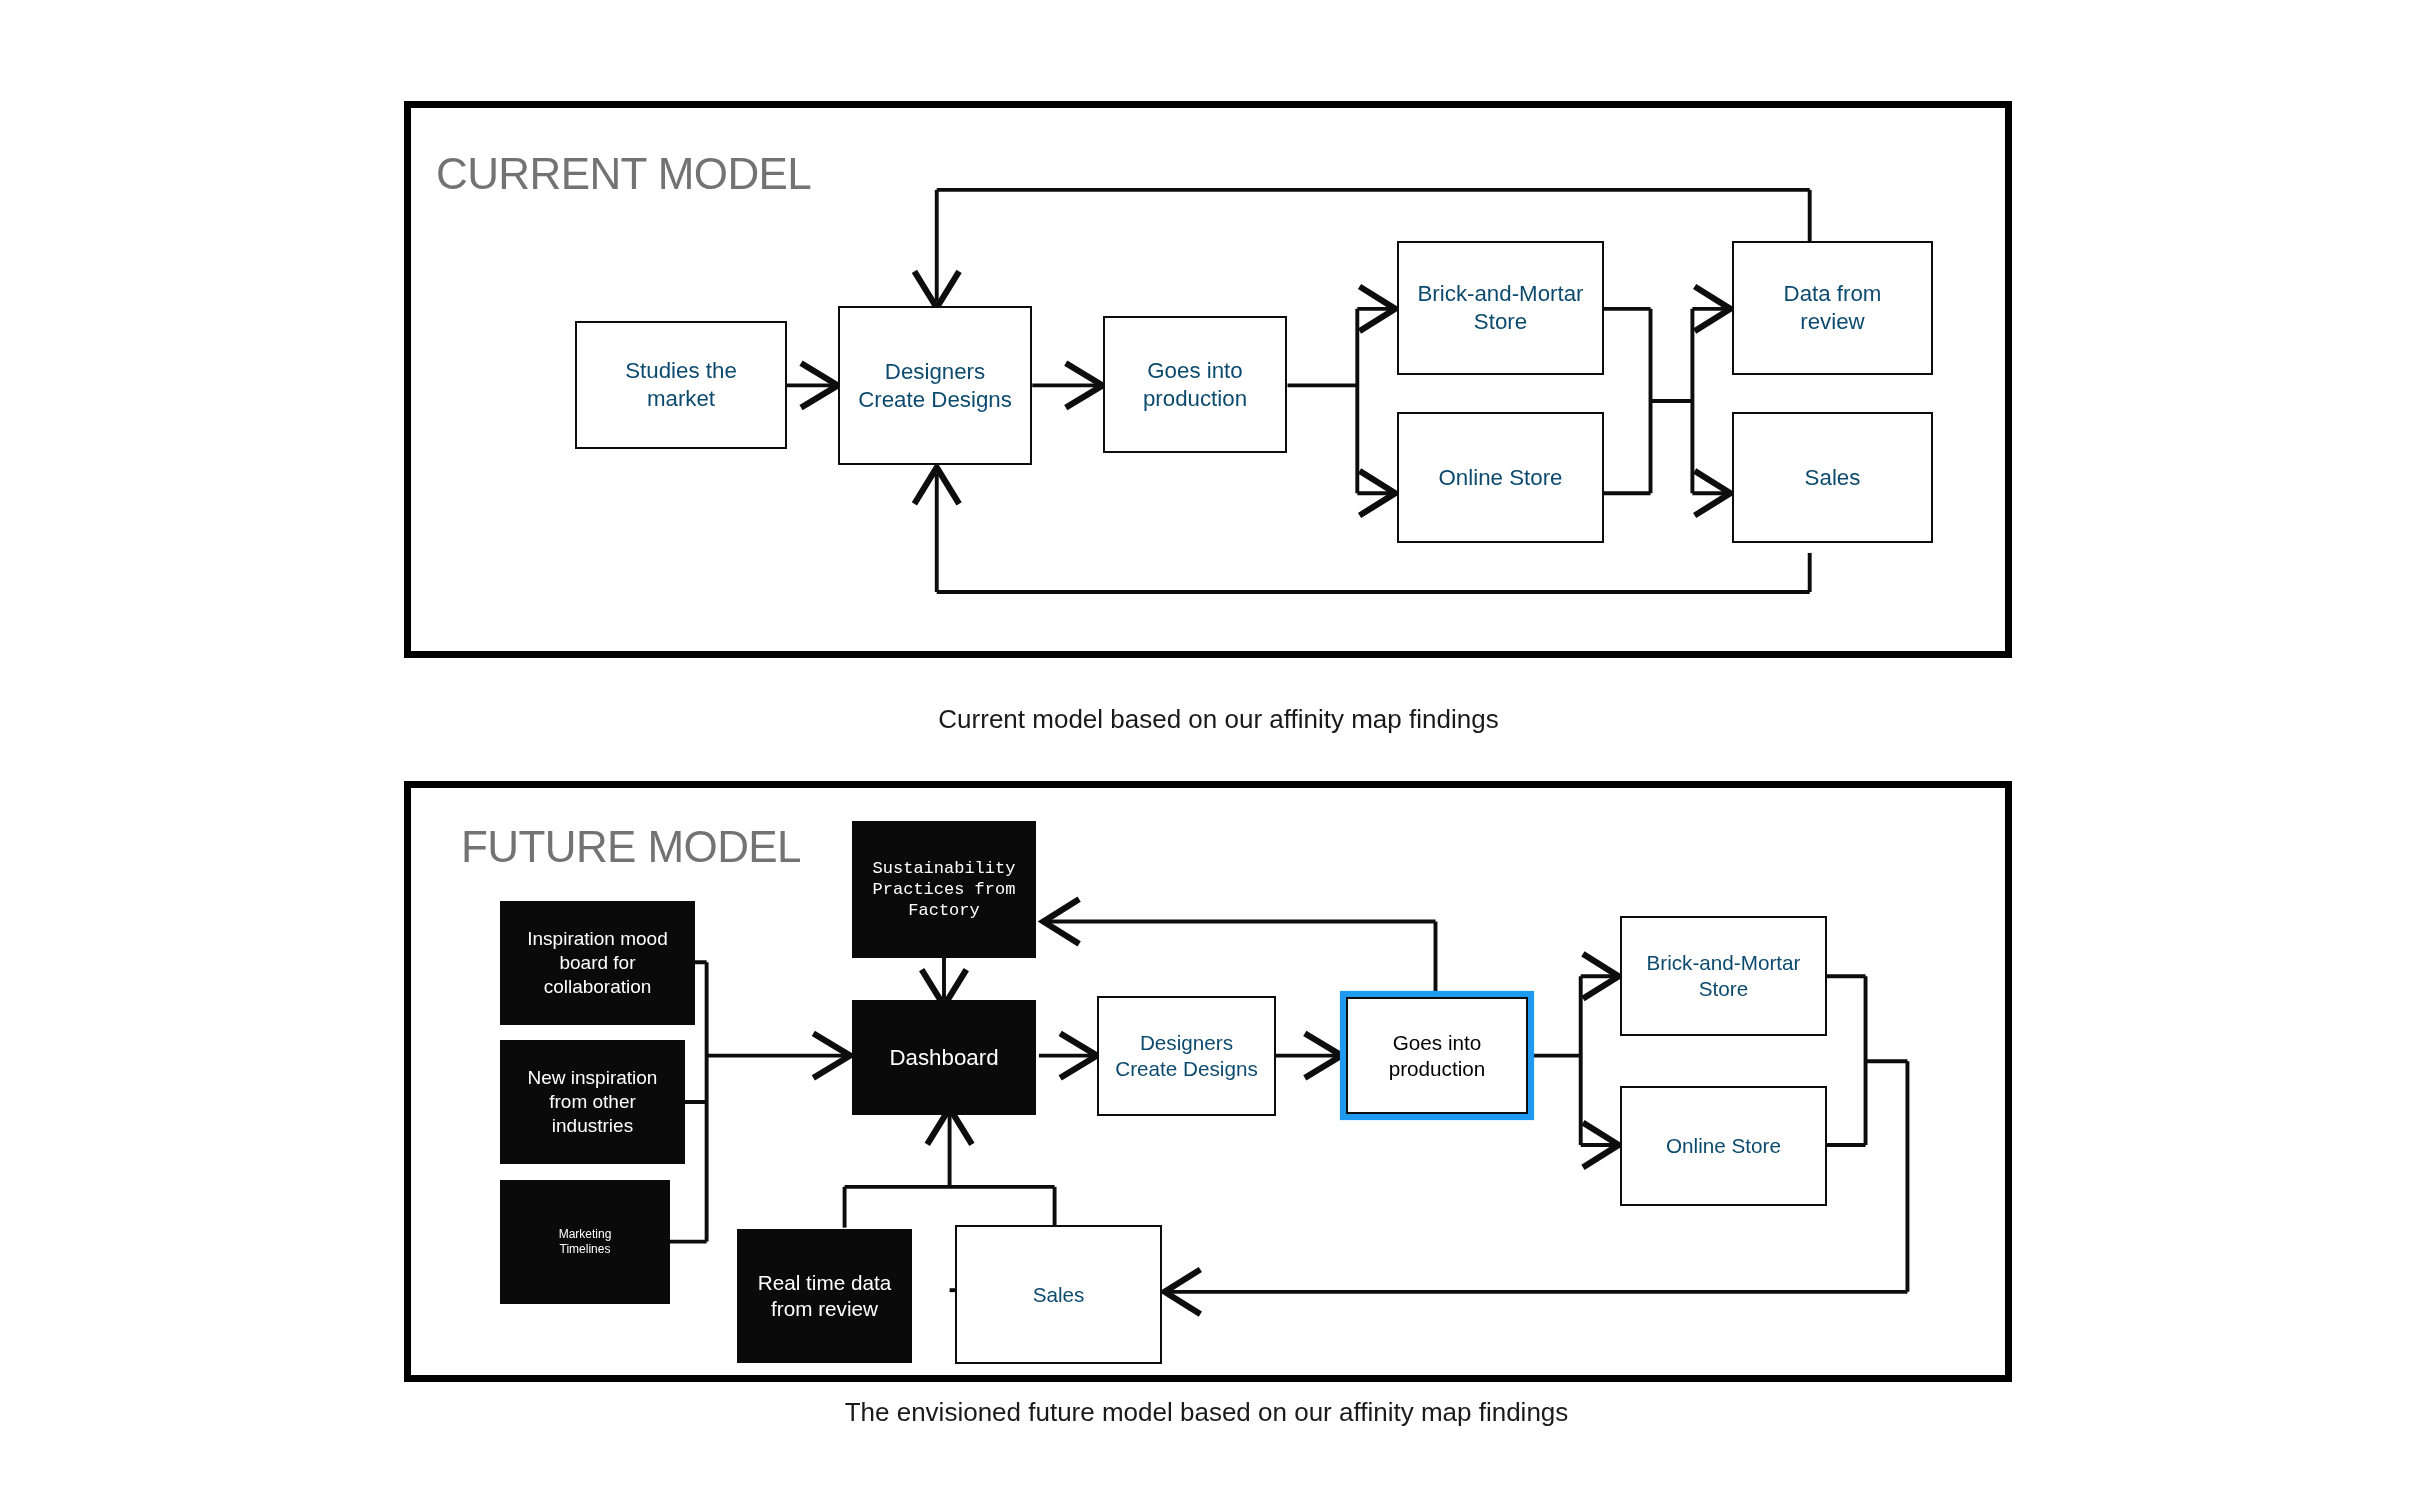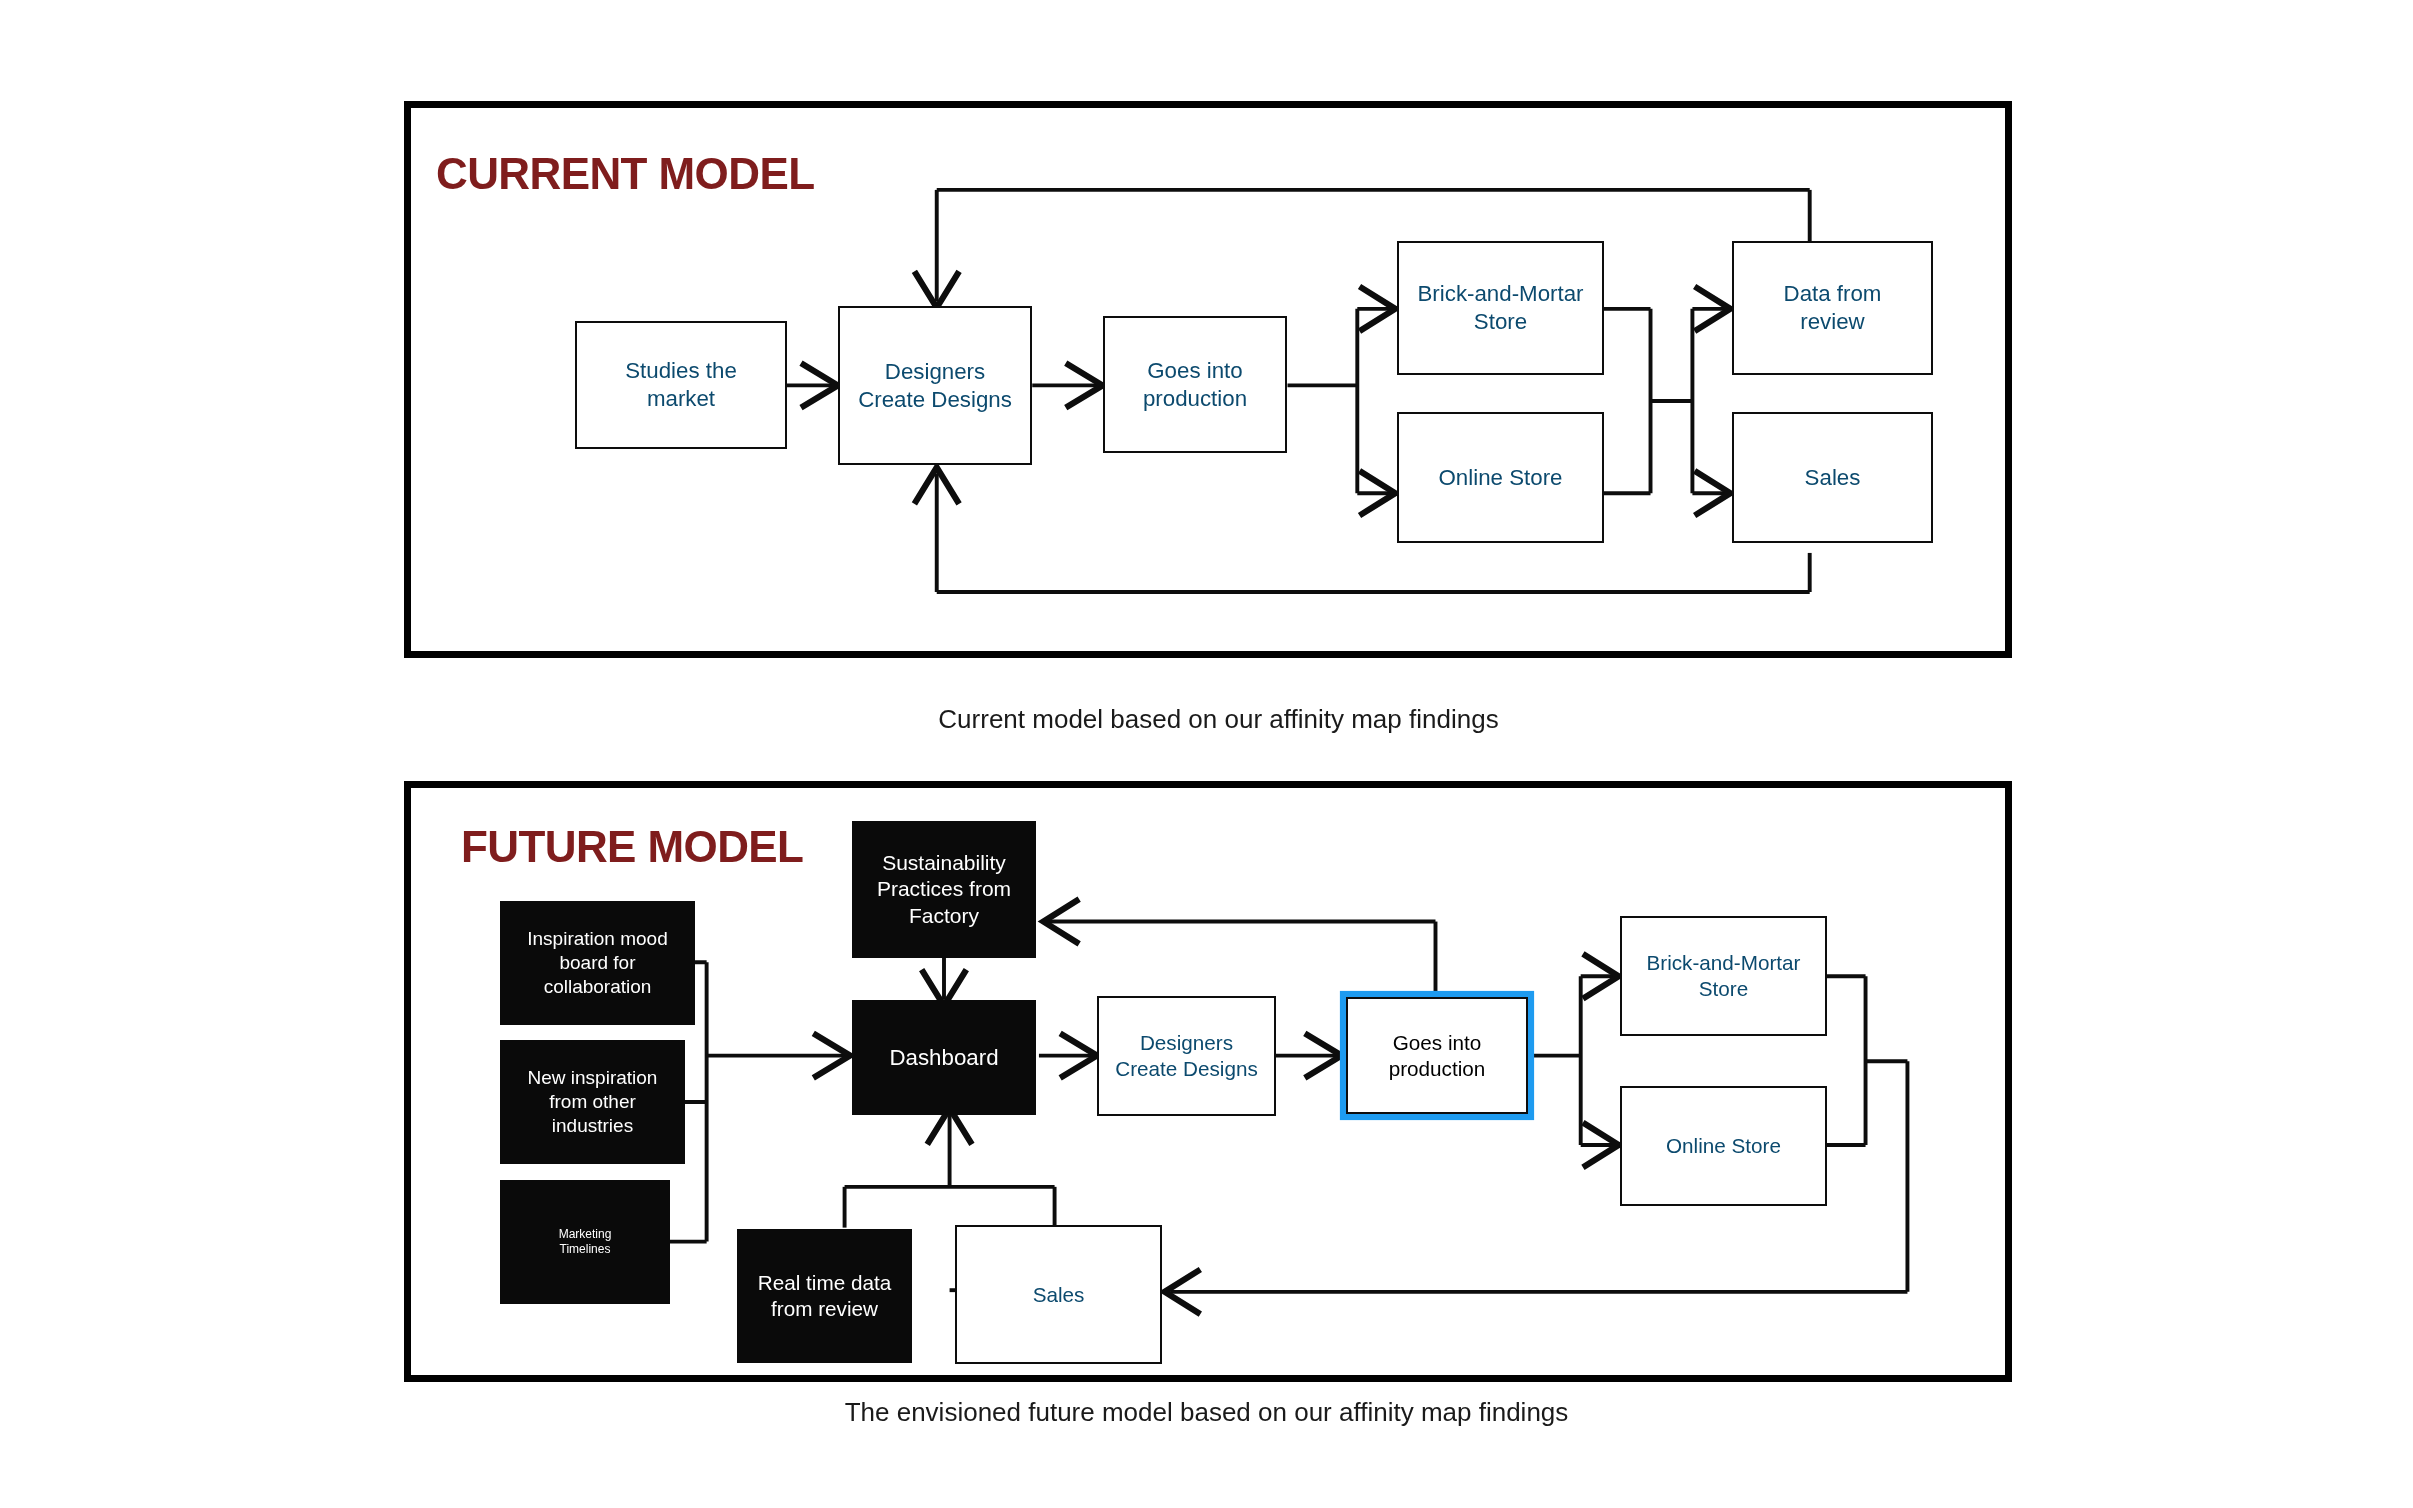--- a/index.html
+++ b/index.html
@@ -2,21 +2,21 @@
 <html style="font-size:9px"><head>
 <meta charset="utf-8">
 <style>
   html,body{margin:0;padding:0;background:#ffffff;}
   body{width:2413px;height:1508px;font-family:"Liberation Sans",sans-serif;position:relative;overflow:hidden;}
 
   .frame{position:absolute;border:7.8px solid #000;background:#fff;box-sizing:border-box;}
   #current-frame{left:404px;top:101px;width:1608px;height:557px;}
   #future-frame{left:404px;top:781px;width:1608px;height:601px;}
 
-  .section-title{position:absolute;font-weight:700;color:#7f1d1d;letter-spacing:-0.6px;
+  .section-title{position:absolute;font-weight:400;color:#737373;letter-spacing:-0.6px;
                  font-family:"Liberation Sans",sans-serif;white-space:nowrap;}
   #current-title{left:436px;top:149px;font-size:44px;}
   #future-title{left:461px;top:822px;font-size:44px;}
 
   .caption{position:absolute;font-size:26px;color:#1a1a1a;text-align:center;white-space:nowrap;
            font-family:"Liberation Sans",sans-serif;}
   #current-caption{left:12px;top:668px;width:2413px;margin-top:36px;}
   #future-caption{left:0;top:1397px;width:2413px;}
 
   .node{position:absolute;box-sizing:border-box;display:flex;align-items:center;justify-content:center;
@@ -159,21 +159,21 @@
 </div>
 
 <div class="node black" style="left:500px;top:1040px;width:185px;height:124px;font-size:19px;">
   <span>New inspiration<br>from other<br>industries</span>
 </div>
 
 <div class="node black" style="left:500px;top:1180px;width:170px;height:124px;font-size:12px;">
   <span>Marketing<br>Timelines</span>
 </div>
 
-<div class="node black" style="left:852px;top:821px;width:184px;height:137px;font-size:21px;">
+<div class="node black" style="left:852px;top:821px;width:184px;height:137px;font-size:17px;font-family:Liberation Mono, monospace;">
   <span>Sustainability<br>Practices from<br>Factory</span>
 </div>
 
 <div class="node black" style="left:852px;top:1000px;width:184px;height:115px;font-size:22.3px;">
   <span>Dashboard</span>
 </div>
 
 <div class="node white" style="left:1097px;top:996px;width:179px;height:120px;font-size:20.7px;">
   <span>Designers<br>Create Designs</span>
 </div>

